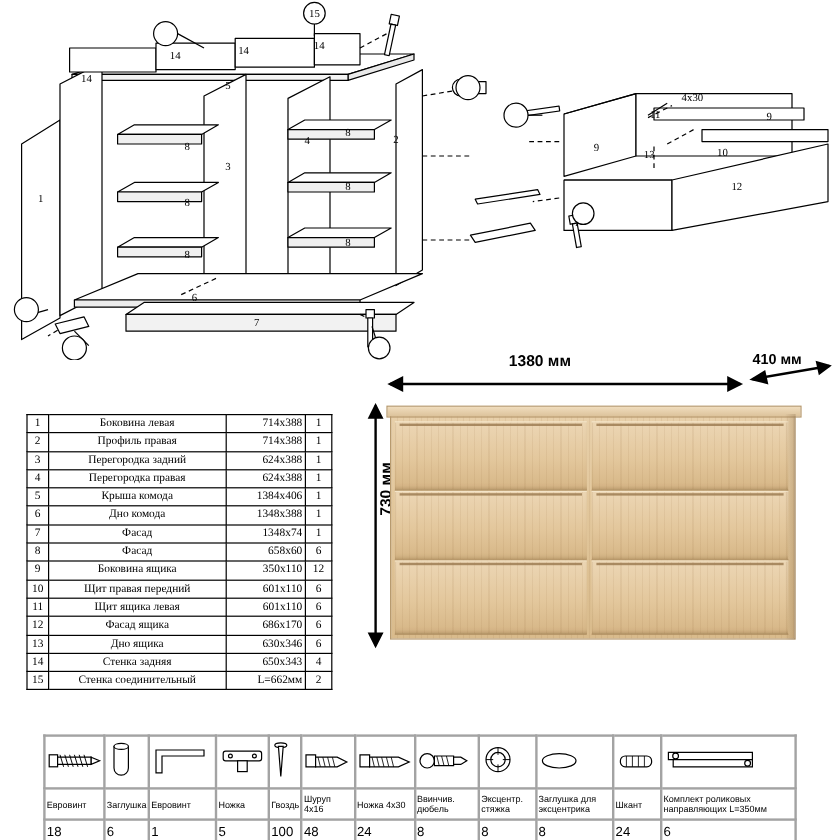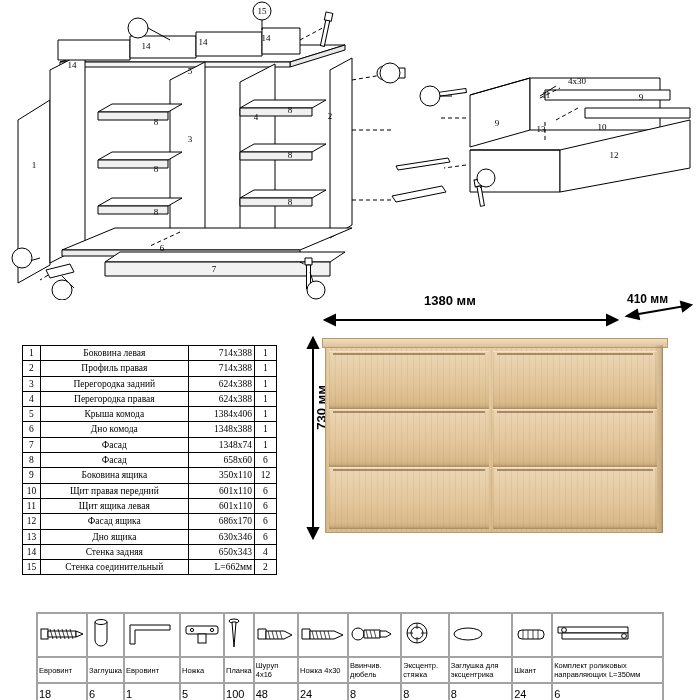--- a/index.html
+++ b/index.html
@@ -505,21 +505,21 @@
                 <circle cx="70" cy="17" r="2.4"></circle>
               </g>
             </svg>
       </td>
     </tr>
     <tr class="lbl">
       <td>Евровинт</td>
       <td>Заглушка</td>
       <td>Евровинт</td>
       <td>Ножка</td>
-      <td>Планка</td>
+      <td>Гвоздь</td>
       <td>Шуруп 4х16</td>
       <td>Ножка 4х30</td>
       <td>Ввинчив. дюбель</td>
       <td>Эксцентр. стяжка</td>
       <td>Заглушка для эксцентрика</td>
       <td>Шкант</td>
       <td>Комплект роликовых направляющих L=350мм</td>
     </tr>
     <tr class="cnt">
       <td>18</td>

